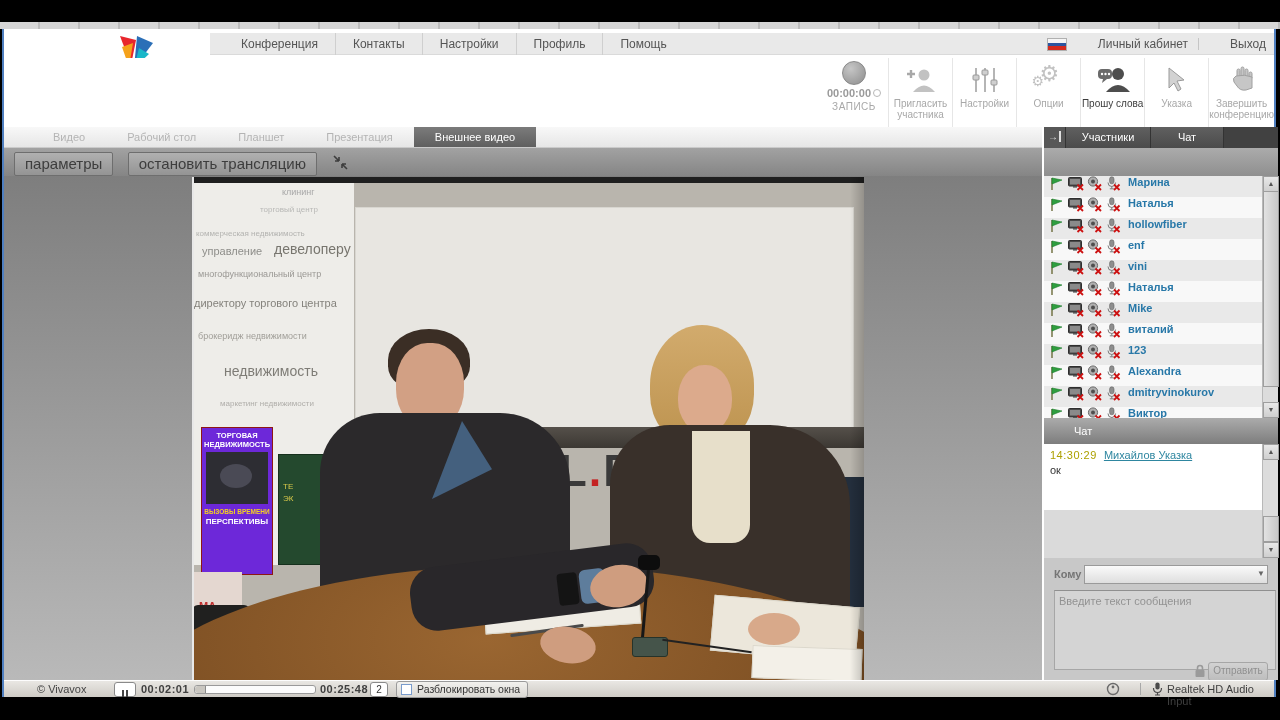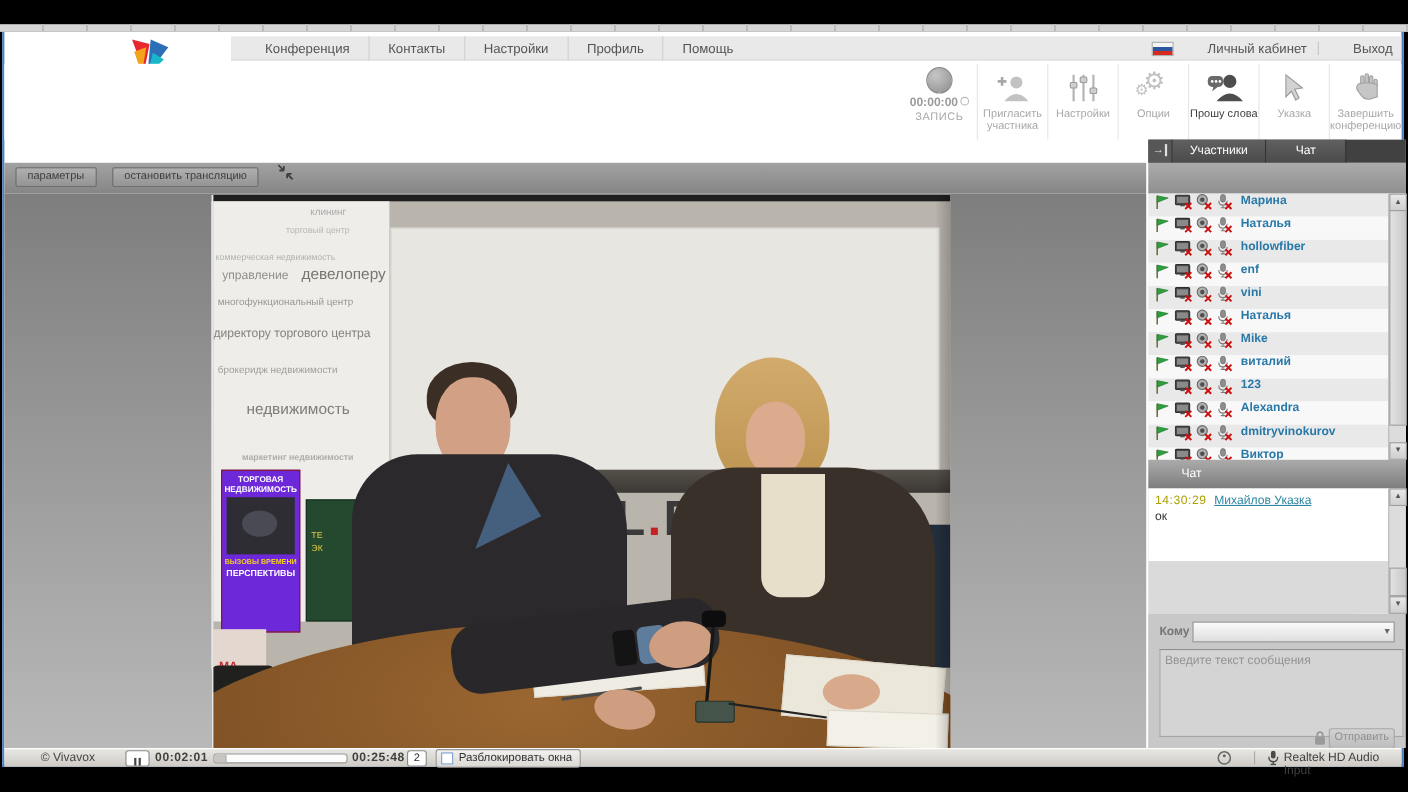--- a/index.html
+++ b/index.html
@@ -52,42 +52,42 @@
   .gear2{position:absolute;left:-2px;top:8px;font-size:14px;}
 
   
   .viewtabs{left:0;top:98px;width:1038px;height:21px;background:linear-gradient(#f8f8f8,#e6e6e6);
             border-bottom:1px solid #cacaca;display:flex;padding-left:28px;}
   .vtab{padding:0 21px;line-height:21px;font-size:11px;color:#b4b4b4;cursor:pointer;}
   .vtab.active{background:linear-gradient(#7b7b7b,#5f5f5f);color:#fff;}
 
   
   .subbar{left:0;top:119px;width:1038px;height:28px;background:linear-gradient(#a2a2a2,#858585);}
-  .sbtn{display:inline-block;margin:4px 0 0 10px;padding:2px 10px 3px;font-size:10px;color:#3d3d3d;
+  .sbtn{display:inline-block;margin:4px 0 0 10px;padding:2px 10px 3px;font-size:15px;color:#3d3d3d;
         background:linear-gradient(#b0b0b0,#949494);border:1px solid #6e6e6e;border-radius:2px;cursor:pointer;}
   .shrink{display:inline-block;margin-left:12px;vertical-align:middle;cursor:pointer;}
 
   
   .stage{left:0;top:147px;width:1038px;height:504px;background:linear-gradient(#7e7e7e,#b9b9b9);}
   .video{left:188px;top:148px;width:672px;height:503px;background:#b9b5ad;overflow:hidden;}
   .video .abs{box-sizing:border-box;}
   .v-topline{left:0;top:0;width:672px;height:6px;background:#1f1f1f;}
   .v-ledge{left:0;top:0;width:2px;height:503px;background:#e8e8e8;}
   .v-banner{left:2px;top:6px;width:160px;height:382px;background:#eeede9;overflow:hidden;}
   .bw{position:absolute;white-space:nowrap;}
   .bw0{left:88px;top:4px;font-size:9px;color:#a8a8a8;}
   .bw1{left:66px;top:22px;font-size:8px;color:#b8b8b6;}
   .bw2{left:2px;top:46px;font-size:8px;color:#b3b3b0;}
   .bw3{left:8px;top:62px;font-size:11px;color:#8e8e8a;}
   .bw4{left:80px;top:58px;font-size:14px;color:#77756e;}
   .bw5{left:4px;top:86px;font-size:9px;color:#9a9894;}
   .bw6{left:0px;top:114px;font-size:11px;color:#84827c;}
   .bw7{left:4px;top:148px;font-size:9px;color:#a09e98;}
   .bw8{left:30px;top:180px;font-size:14px;color:#7e7c76;}
-  .bw9{left:26px;top:228px;font-size:8px;color:#b0aeaa;font-weight:bold;}
+  .bw9{left:26px;top:216px;font-size:8px;color:#b0aeaa;}
   .v-screen{left:163px;top:30px;width:499px;height:222px;background:#e8e6e1;border:1px solid #d8d6d0;}
   .v-band{left:163px;top:250px;width:509px;height:21px;background:linear-gradient(#55504a,#3c3833);}
   .v-sign{left:292px;top:268px;width:320px;height:52px;font-size:45px;font-weight:bold;color:#3a3a3a;letter-spacing:2px;white-space:nowrap;}
   .v-sign .dot{color:#c42222;}
   .poster-red{left:9px;top:250px;width:72px;height:148px;background:#6d28d9;border:1px solid #8e1714;padding:3px 2px;text-align:center;}
   .pr-t{font-size:7.5px;font-weight:bold;color:#fff;line-height:9px;}
   .pr-img{width:62px;height:52px;background:#2d2d33;margin:3px auto;position:relative;}
   .pr-img:after{content:"";position:absolute;left:14px;top:12px;width:32px;height:24px;border-radius:50%;background:#4a4a55;}
   .pr-l1{font-size:6.5px;font-weight:bold;color:#f5d021;line-height:9px;}
   .pr-l2{font-size:8px;font-weight:bold;color:#fff;line-height:11px;}
@@ -302,20 +302,27 @@
                 <rect x="21" y="6" width="3" height="7" rx="1.5"></rect>
                 <path d="M8 10 Q4 12 6 16 L9 20 Q12 25 18 24 L24 22 L24 11 Q17 8 8 10 Z"></path>
               </g>
             </svg>
         </span>
         <span class="tlabel">Завершить конференцию</span>
       </div>
     </div>
   </div>
 
+  <div class="abs viewtabs">
+    <div class="vtab">Видео</div>
+    <div class="vtab">Рабочий стол</div>
+    <div class="vtab">Планшет</div>
+    <div class="vtab">Презентация</div>
+    <div class="vtab active">Внешнее видео</div>
+  </div>
 
   <div class="abs subbar">
     <span class="sbtn">параметры</span>
     <span class="sbtn">остановить трансляцию</span>
     <span class="shrink">
       <svg width="15" height="15" viewBox="0 0 15 15">
           <g stroke="#3d3d3d" stroke-width="1.6">
             <path d="M1 1 L6 6 M6 6 h-4 M6 6 v-4"></path>
             <path d="M14 14 L9 9 M9 9 h4 M9 9 v4"></path>
           </g>

